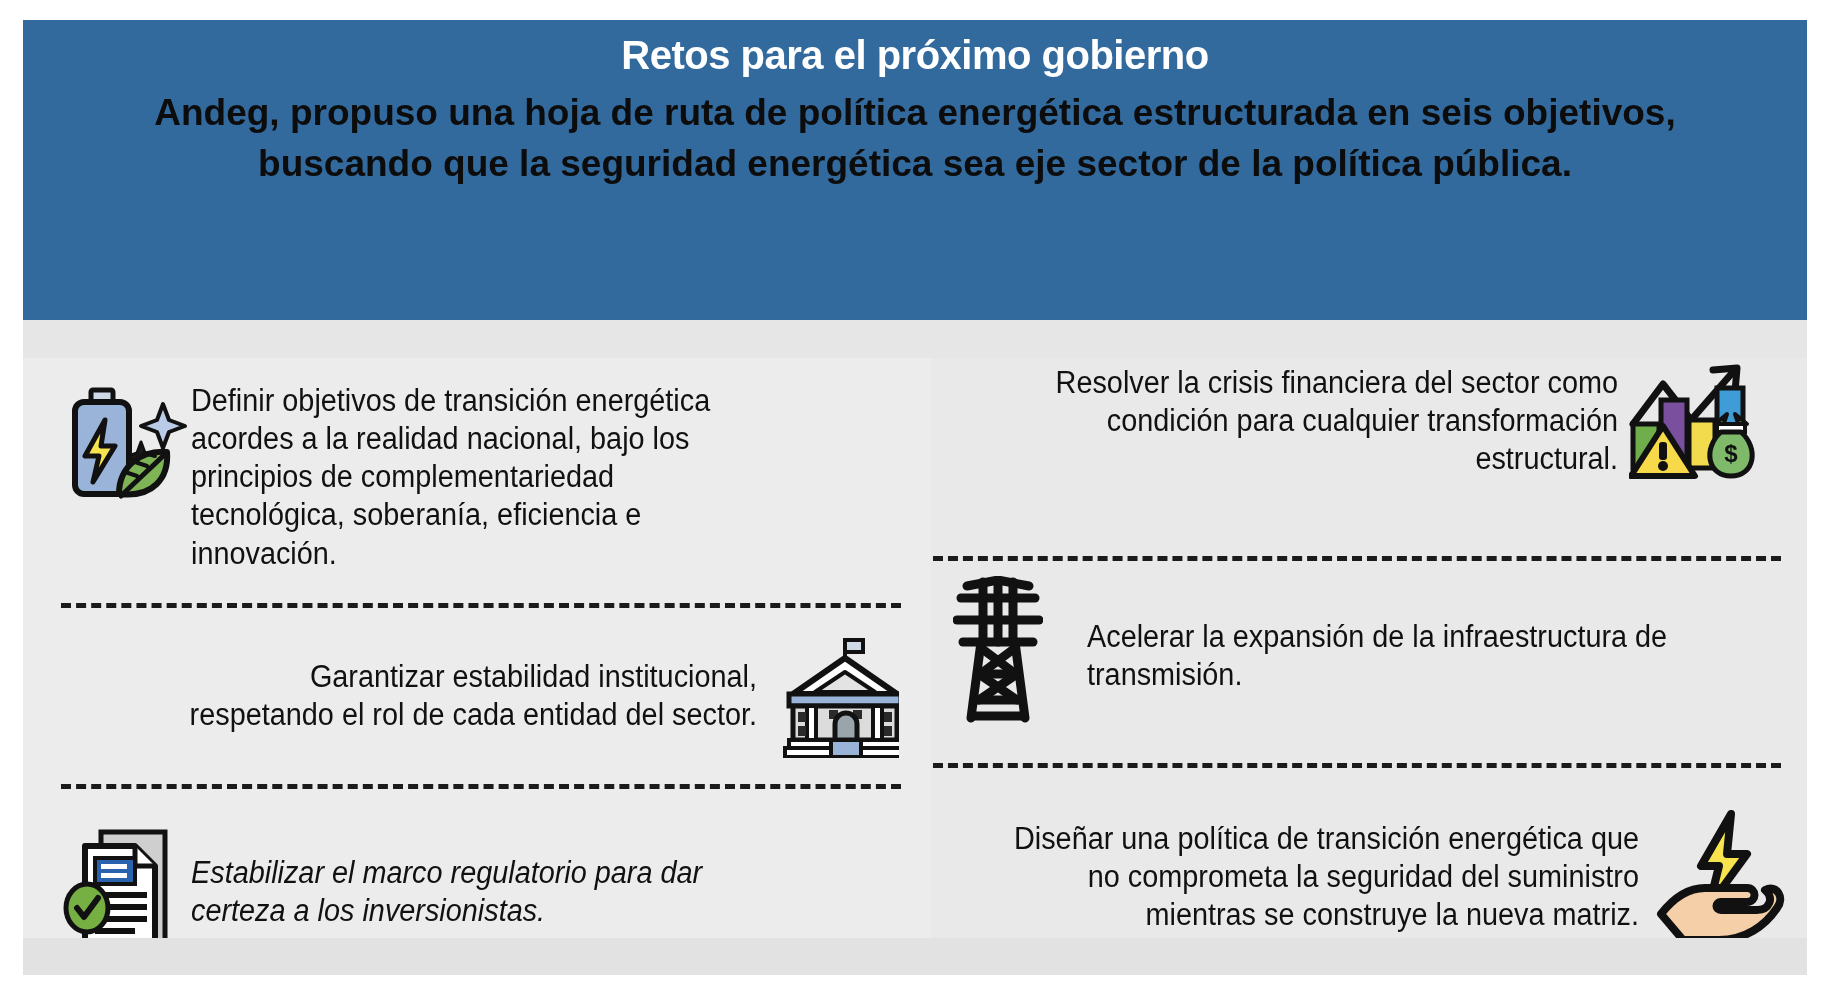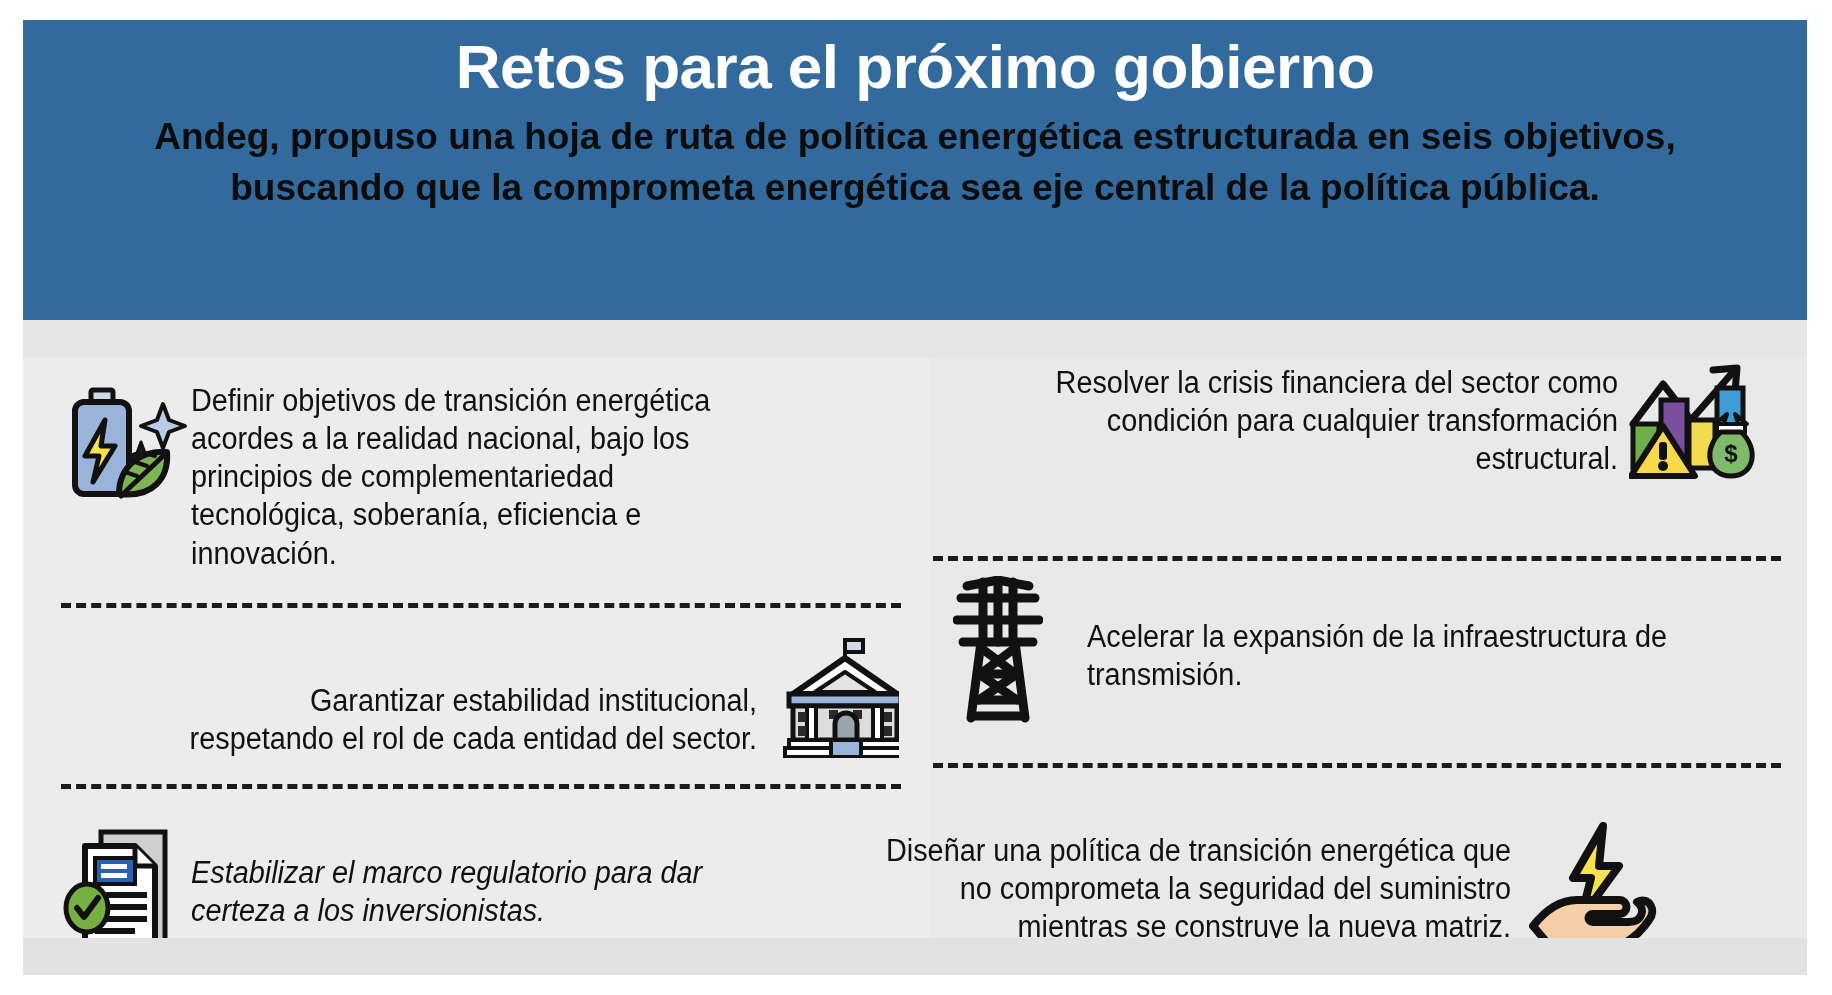--- a/index.html
+++ b/index.html
@@ -29,21 +29,21 @@
     background: #336a9e;
     padding: 14px 60px 10px 60px;
     display: flex;
     flex-direction: column;
     align-items: center;
   }
 
   .header-title {
     font-family: "Liberation Sans", sans-serif;
     font-weight: bold;
-    font-size: 62px;
+    font-size: 40px;
     line-height: 1.08;
     color: #ffffff;
     text-align: center;
     letter-spacing: -0.5px;
     white-space: nowrap;
   }
 
   .header-subtitle {
     margin-top: 10px;
     font-family: "Liberation Sans", sans-serif;
@@ -126,21 +126,21 @@
     background: #e2e2e2;
   }
 </style>
 </head>
 <body>
 
 <div id="root">
 
   <div class="header">
     <div class="header-title">Retos para el próximo gobierno</div>
-    <div class="header-subtitle">Andeg, propuso una hoja de ruta de política energética estructurada en seis objetivos, buscando que la comprometa energética sea eje central de la política pública.</div>
+    <div class="header-subtitle">Andeg, propuso una hoja de ruta de política energética estructurada en seis objetivos, buscando que la seguridad energética sea eje sector de la política pública.</div>
   </div>
 
   <div class="content">
     <div class="content-inner">
 
       <div class="col col-left">
 
         <div class="row" style="left:38px; top:20px; width:840px;">
           <div class="icon-box" style="width:130px; padding-top:4px;">
             <svg width="126" height="120" viewBox="0 0 126 120">
@@ -158,21 +158,21 @@
               <path d="M56 112 C56 84 78 68 104 70 C106 96 90 116 56 112 Z" fill="#7eb356" stroke="#111" stroke-width="6" stroke-linejoin="round"></path>
               <path d="M58 114 C72 100 88 86 102 72" fill="none" stroke="#111" stroke-width="5" stroke-linecap="round"></path>
               <path d="M74 94 L62 90 M84 84 L72 80 M92 74 L82 71" fill="none" stroke="#111" stroke-width="4" stroke-linecap="round"></path>
             </svg>
           </div>
           <div class="row-text" style="width:620px; padding-top:4px;">Definir objetivos de transición energética acordes a la realidad nacional, bajo los principios de complementariedad tecnológica, soberanía, eficiencia e innovación.</div>
         </div>
 
         <div class="dash" style="left:38px; top:245px; width:840px;"></div>
 
-        <div class="row" style="left:38px; top:278px; width:840px; justify-content:flex-end;align-items:flex-end;">
+        <div class="row" style="left:38px; top:278px; width:840px; justify-content:flex-end;">
           <div class="row-text right-align" style="width:620px; padding-top:22px;">Garantizar estabilidad institucional, respetando el rol de cada entidad del sector.</div>
           <div class="icon-box" style="width:130px; margin-left:14px;">
             <svg width="126" height="122" viewBox="0 0 126 122">
 
               <rect x="72" y="4" width="18" height="12" fill="#cfd9e8" stroke="#111" stroke-width="4"></rect>
               <line x1="72" y1="4" x2="72" y2="26" stroke="#111" stroke-width="4"></line>
 
               <path d="M72 22 L124 58 L20 58 Z" fill="#ffffff" stroke="#111" stroke-width="6" stroke-linejoin="round"></path>
               <path d="M72 36 L102 56 L42 56 Z" fill="#e3e3e3" stroke="#111" stroke-width="4" stroke-linejoin="round"></path>
 
@@ -279,21 +279,21 @@
                 <path d="M22 124 L68 124"></path>
                 <path d="M20 140 L70 140"></path>
               </g>
             </svg>
           </div>
           <div class="row-text" style="width:660px; padding-top:42px;">Acelerar la expansión de la infraestructura de transmisión.</div>
         </div>
 
         <div class="dash" style="left:2px; top:405px; width:848px;"></div>
 
-        <div class="row" style="left:-120px; top:464px; width:980px; justify-content:flex-start;">
+        <div class="row" style="left:-120px; top:452px; width:980px; justify-content:flex-end;">
           <div class="row-text right-align" style="width:700px; padding-top:10px;">Diseñar una política de transición energética que no comprometa la seguridad del suministro mientras se construye la nueva matriz.</div>
           <div class="icon-box" style="width:140px; margin-left:12px;">
             <svg width="136" height="136" viewBox="0 0 136 136">
 
               <path d="M78 4 L48 56 L66 56 L56 96 L94 44 L74 44 Z" fill="#f6e34d" stroke="#111" stroke-width="8" stroke-linejoin="round"></path>
 
               <path d="M8 104 C22 86 38 78 52 78 L94 78 C104 78 104 92 94 92 L68 92
                        C62 92 62 100 68 100 L104 100 C116 100 122 88 112 80
                        C124 74 132 88 124 98 C112 116 92 130 66 130 L30 130 Z" fill="#f5cfa8" stroke="#111" stroke-width="8" stroke-linejoin="round" stroke-linecap="round"></path>
             </svg>

